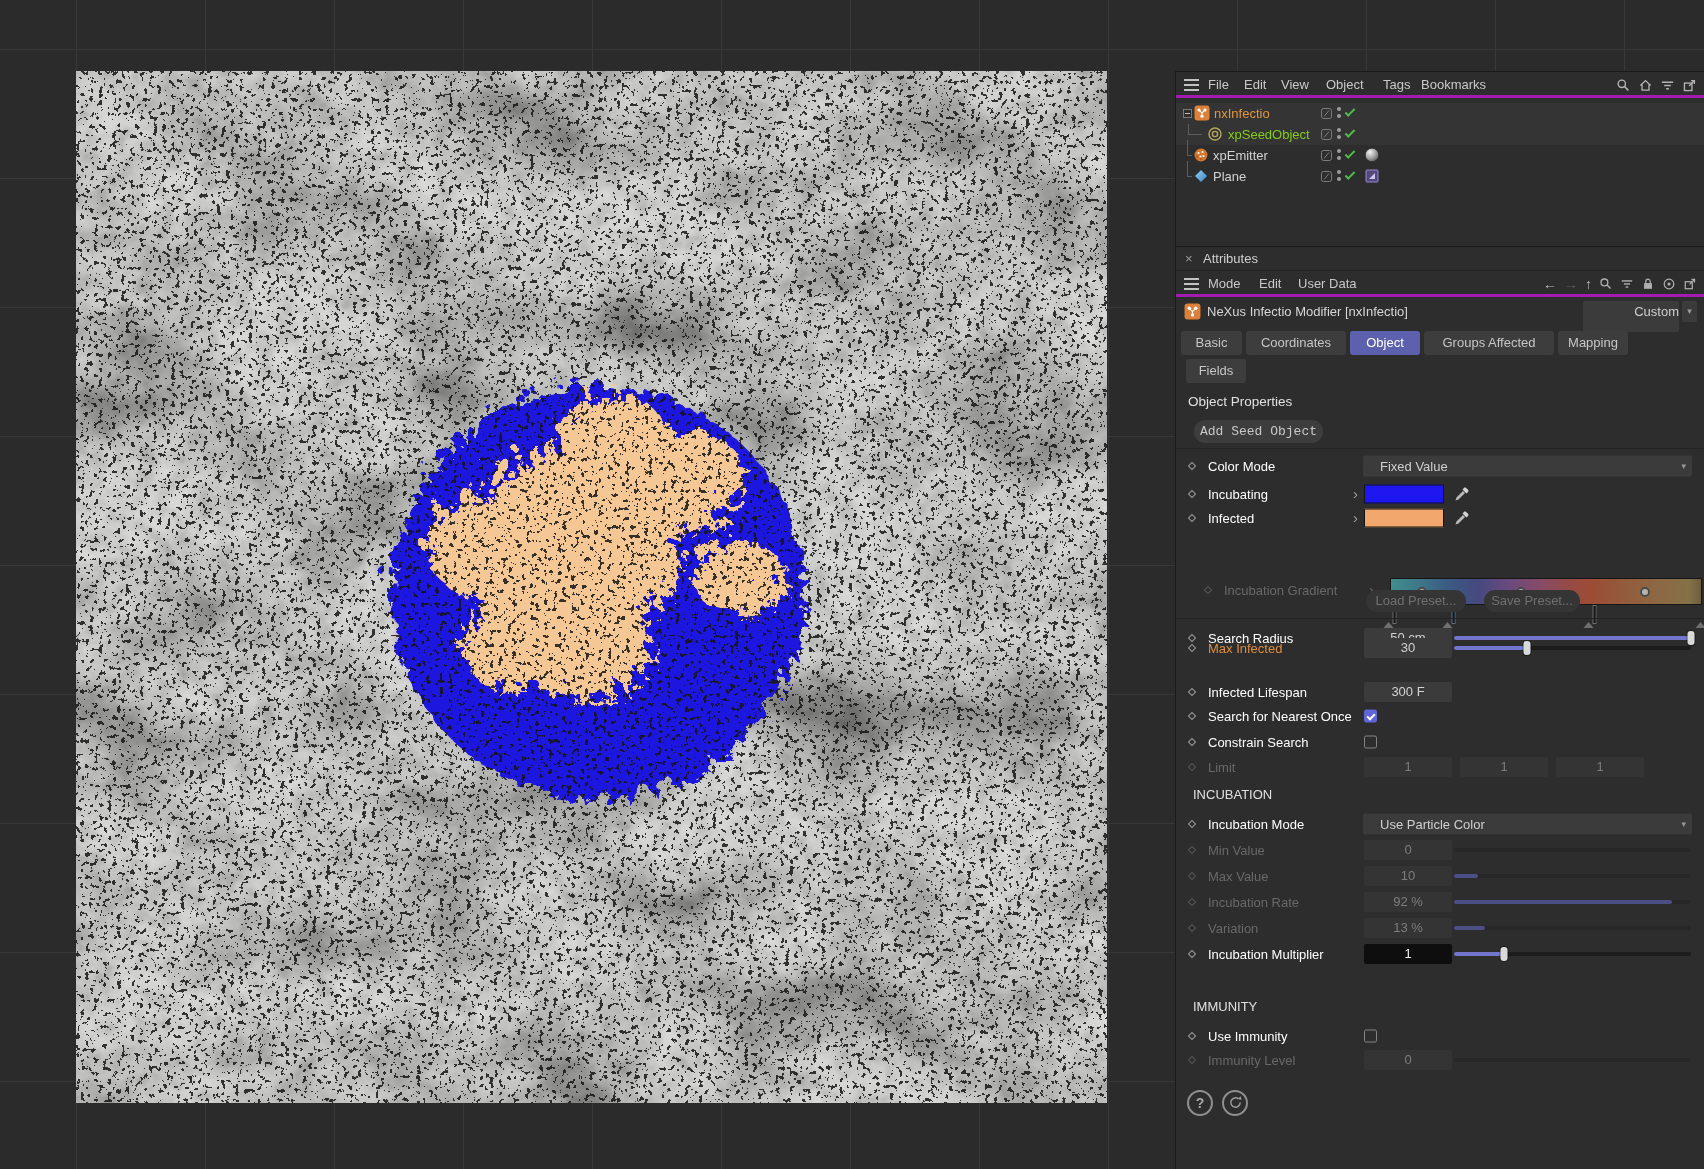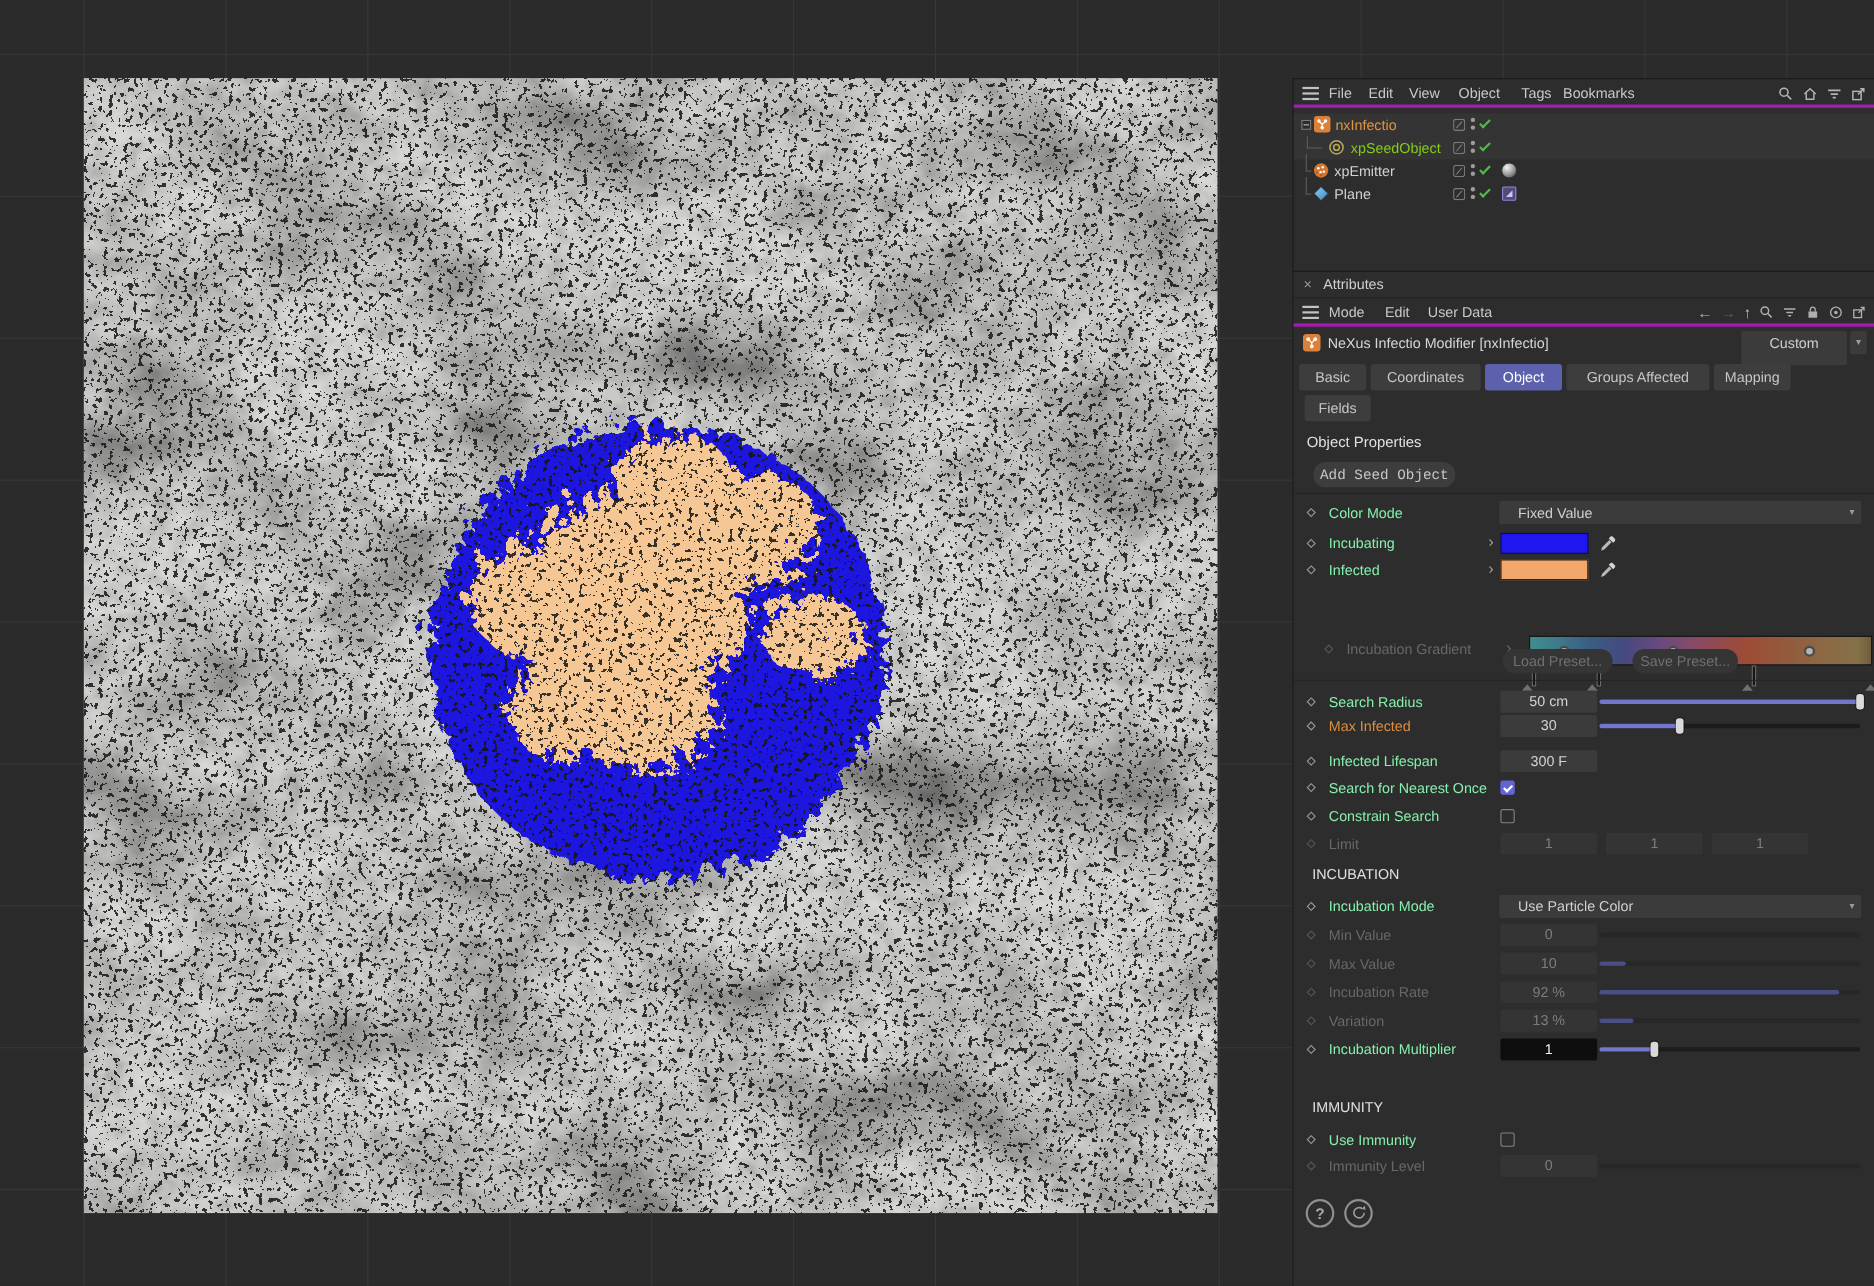--- a/index.html
+++ b/index.html
@@ -49,38 +49,38 @@
   .otag { position:absolute; left:188px; top:2px; width:16px; height:16px; }
 
   
   .ttlrow { position:relative; height:24px; border-bottom:1px solid #232323; }
   .closex { position:absolute; left:9px; top:0; line-height:24px; color:#9a9a9a; font-size:13px; }
   .paneltitle { position:absolute; left:27px; top:0; line-height:24px; color:#cfcfcf; }
   .objrow { position:absolute; left:0; right:0; top:50px; height:30px; }
   .objicon { position:absolute; left:8px; top:6px; width:17px; height:17px; }
   .objtitle { position:absolute; left:31px; top:0; line-height:30px; color:#d6d6d6; white-space:nowrap; }
   .preset { position:absolute; left:407px; top:4px; width:96px; height:31px; background:#3b3b3b;
-            border-radius:2px; text-align:center; line-height:21px; color:#cfcfcf; }
+            border-radius:2px; text-align:right; line-height:21px; color:#cfcfcf; }
   .presetarr { position:absolute; left:506px; top:4px; width:15px; height:21px; background:#3b3b3b;
             border-radius:2px; text-align:center; line-height:20px; color:#9d9d9d; font-size:9px; }
 
   .tab { position:absolute; height:24px; line-height:24px; background:#3d3d3d; color:#c6c6c6;
          border-radius:3px; text-align:center; cursor:default; }
   .tab.active { background:#5d61ad; color:#fff; }
 
   .secthead { position:absolute; left:12px; font-weight:normal; color:#e0e0e0; font-size:13.5px; }
   .pill { position:absolute; background:#3d3d3d; border-radius:11px; color:#c8c8c8;
           text-align:center; }
   .sep { position:absolute; left:0; right:0; height:1px; background:#242424; }
 
   .row { position:absolute; left:0; right:0; height:24px; }
   .dia { position:absolute; left:13px; top:50%; width:6px; height:6px; border:1px solid #9a9a9a;
          transform:translateY(-50%) rotate(45deg); }
   .row.dim .dia { border-color:#565656; }
-  .lbl { position:absolute; left:32px; top:50%; transform:translateY(-50%); color:#86efac; white-space:nowrap; }
+  .lbl { position:absolute; left:32px; top:50%; transform:translateY(-50%); color:#ffffff; white-space:nowrap; }
   .row.dim .lbl { color:#686868; }
   .lbl.orange { color:#dd8f3e; }
   .chev { position:absolute; left:177px; top:50%; transform:translateY(-55%); color:#9f9f9f; font-size:15px; }
   .row.dim .chev { color:#6a6a6a; }
 
   .inp { position:absolute; left:188px; width:88px; top:50%; transform:translateY(-50%); height:20px;
          background:#3b3b3b; border-radius:2px; color:#d2d2d2; line-height:20px; text-align:center; }
   .inp.dimv { background:#343434; color:#7d7d7d; }
   .inp.focus { background:#0e0e0e; color:#f2f2f2; }
   .inp.i2 { left:284px; } .inp.i3 { left:380px; }
@@ -436,21 +436,21 @@
       <span class="lbl">Search Radius</span>
       <span class="inp">50 cm</span>
       <div class="slider">
           <div class="track">
             <div class="fill" style="width: 100%;"></div>
           </div>
           <span class="handle" style="left: 100%;"></span>
         </div>
     </div>
 
-    <div class="row" style="top:400px; height:26px">
+    <div class="row" style="top:388px; height:26px">
       <span class="dia"></span>
       <span class="lbl orange">Max Infected</span>
       <span class="inp">30</span>
       <div class="slider">
           <div class="track">
             <div class="fill" style="width: 31%;"></div>
           </div>
           <span class="handle" style="left: 31%;"></span>
         </div>
     </div>

